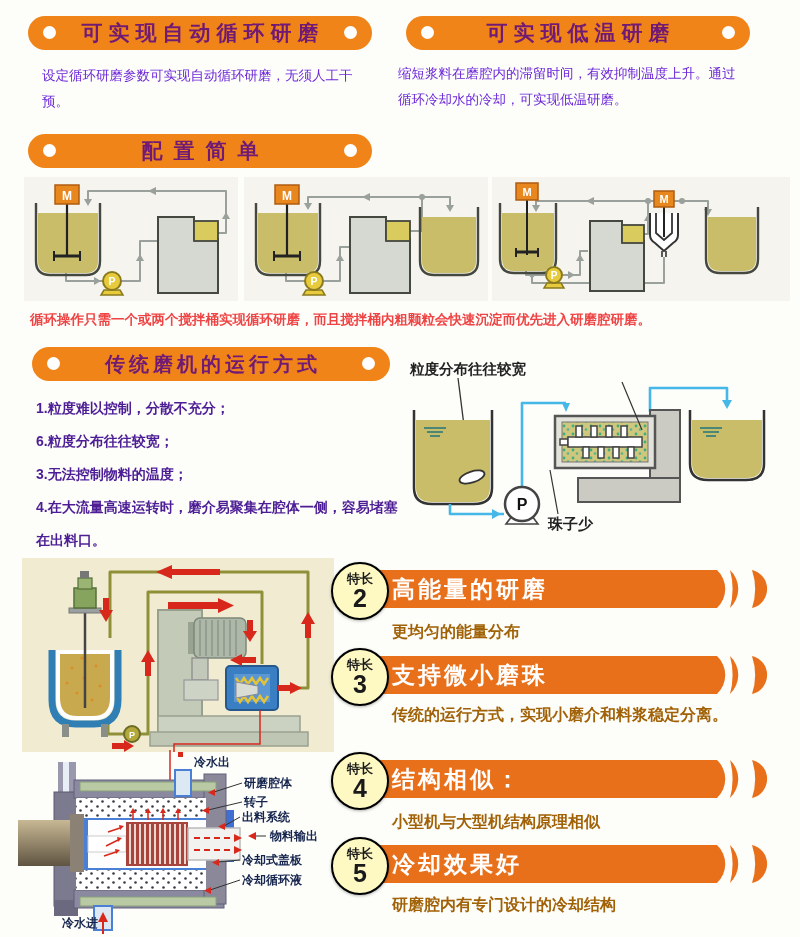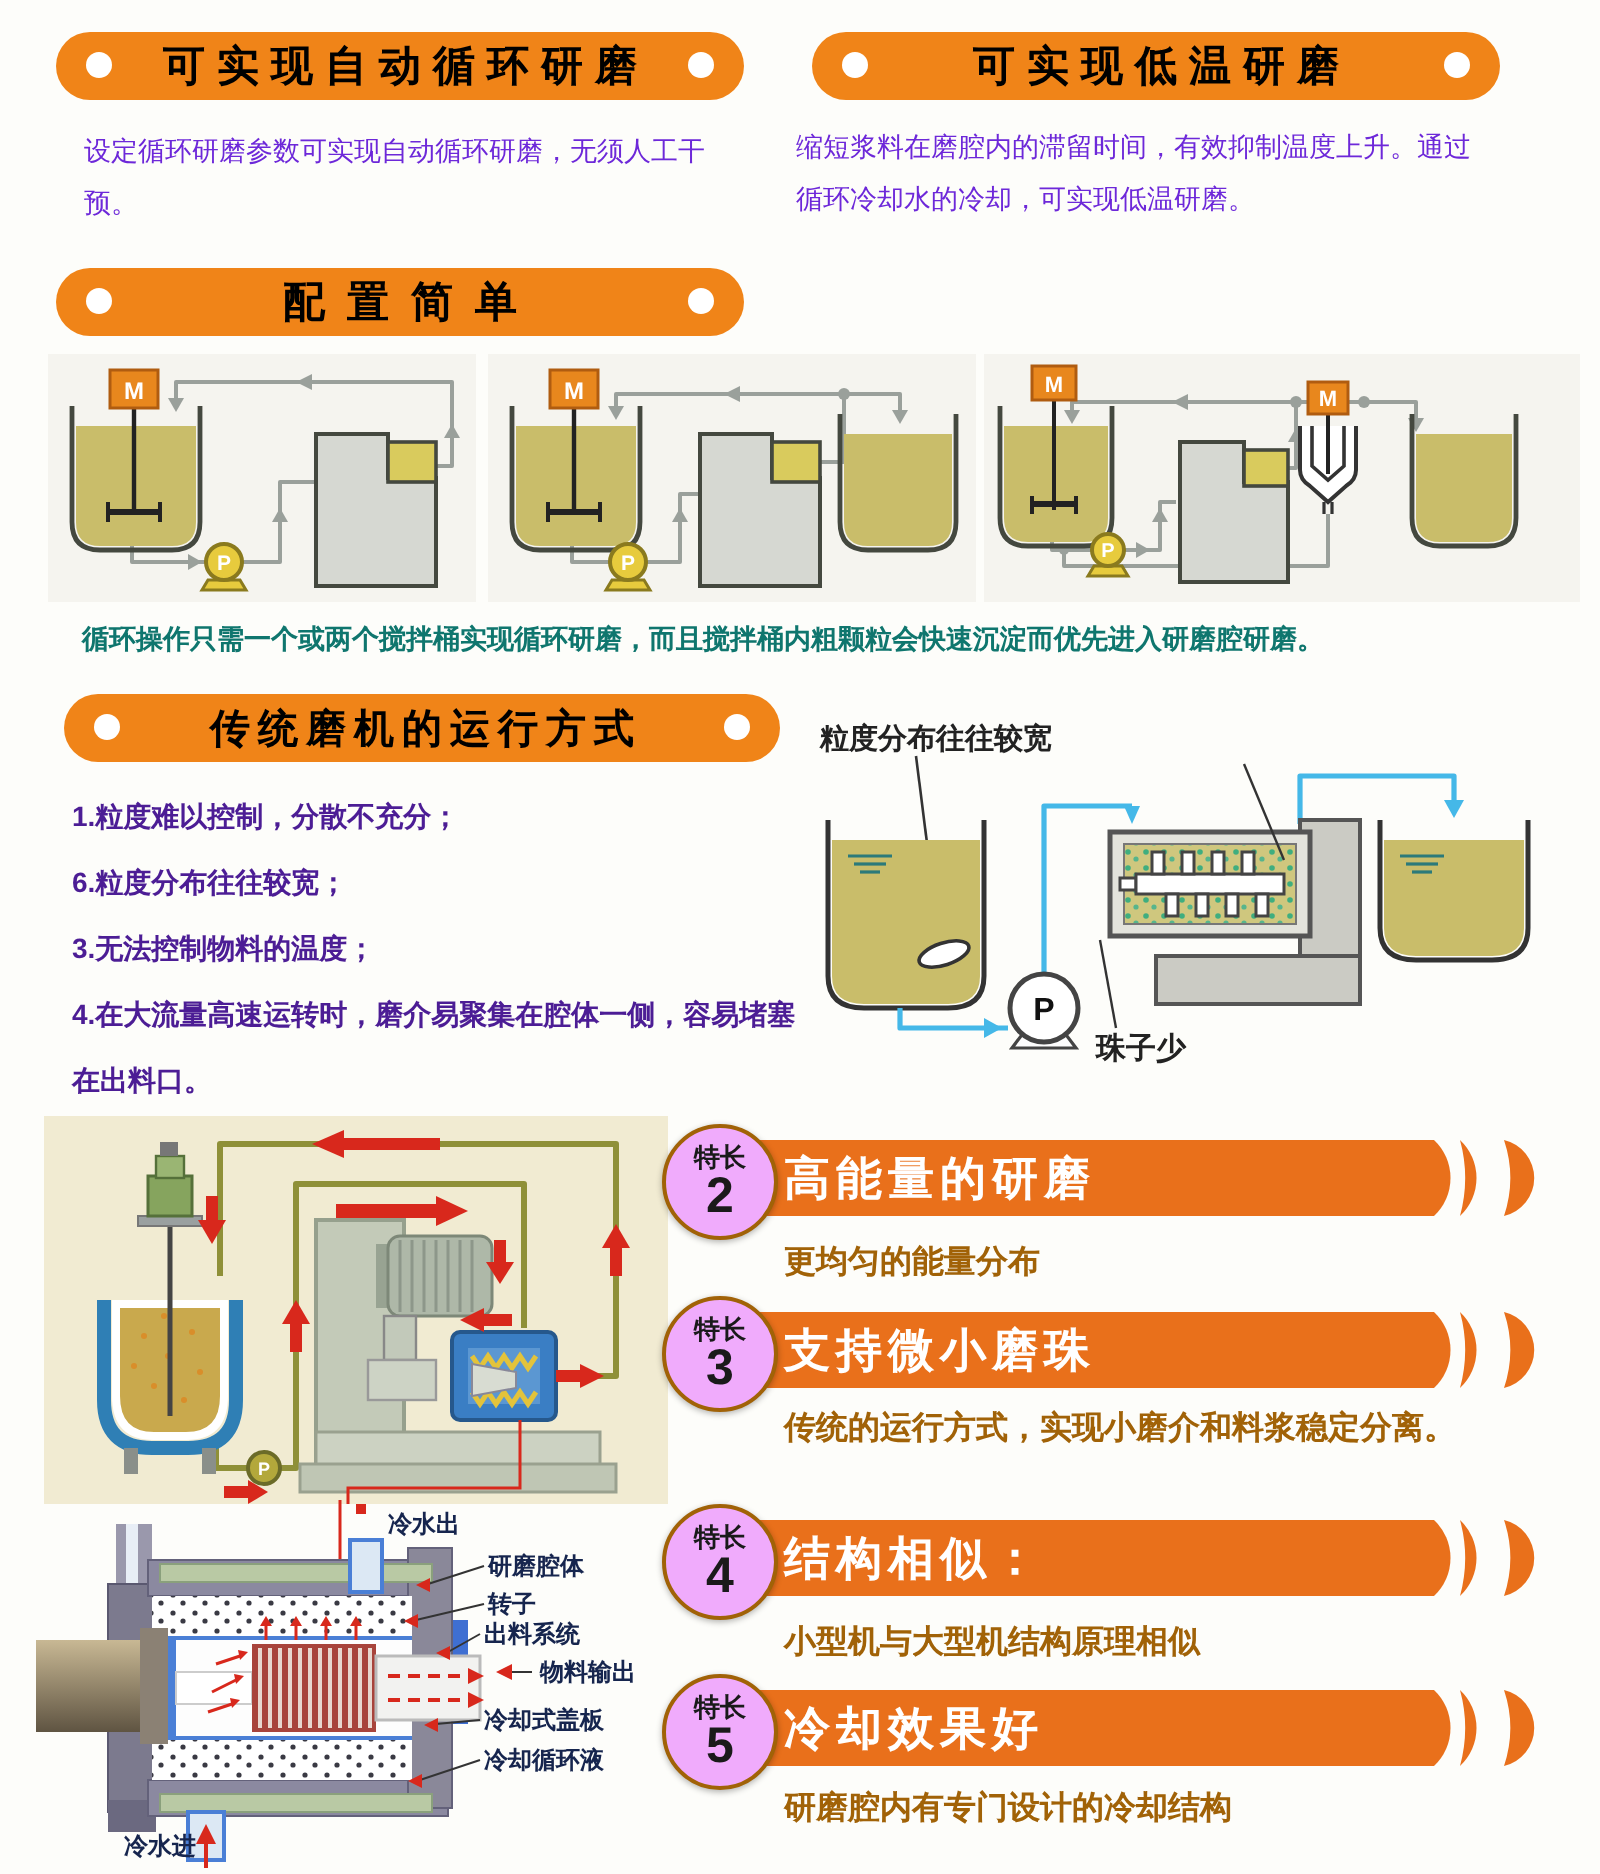--- a/index.html
+++ b/index.html
@@ -4,28 +4,28 @@
 <style>
   html,body{margin:0;padding:0;background:#e9e9e9;}
   .page{position:relative;width:800px;height:937px;margin:0 auto;background:#fdfdfa;
         font-family:"Liberation Sans",sans-serif;overflow:hidden;}
   .abs{position:absolute;}
   
   .pill{position:absolute;height:34px;background:#f08418;border-radius:17px;
         display:flex;align-items:center;justify-content:center;}
   .pill .dot{position:absolute;top:10px;width:13px;height:13px;border-radius:50%;background:#fff;}
   .pill .dot.l{left:15px;} .pill .dot.r{right:15px;}
-  .pill .pill-title{color:#000000;font-weight:bold;font-size:21px;letter-spacing:6px;text-indent:6px;}
+  .pill .pill-title{color:#701a75;font-weight:bold;font-size:21px;letter-spacing:6px;text-indent:6px;}
   .body-text{position:absolute;font-size:13.5px;color:#6d28d9;line-height:1.95;}
   .diagram-box{position:absolute;background:#f5f4ef;}
   .trad-list{position:absolute;font-size:14px;color:#4c1d95;line-height:2.35;font-weight:bold;}
   .trad-label{position:absolute;font-size:14.5px;font-weight:bold;color:#222;}
   
   .badge{position:absolute;left:331px;width:54px;height:54px;border-radius:50%;
-         background:#f0abfc;border:2px solid #a16207;box-shadow:0 1px 3px rgba(0,0,0,.3);
+         background:#fef9c3;border:2px solid #000000;box-shadow:0 1px 3px rgba(0,0,0,.3);
          display:flex;flex-direction:column;align-items:center;justify-content:center;z-index:3;}
   .badge .b-top{font-size:13px;font-weight:bold;color:#1a1a1a;line-height:1;}
   .badge .b-num{font-size:25px;font-weight:bold;color:#1a1a1a;line-height:1;margin-top:1px;}
   .feature-banner{position:absolute;left:356px;width:436px;height:38px;z-index:2;}
   .feature-banner svg{position:absolute;left:0;top:0;}
   .feature-title{position:absolute;left:36px;top:0;height:38px;display:flex;align-items:center;
                  color:#fff;font-weight:bold;font-size:23px;letter-spacing:3px;}
   .feature-desc{position:absolute;left:392px;width:362px;font-size:16px;color:#a16207;
                 line-height:1.55;font-weight:bold;}
 </style>
@@ -156,21 +156,21 @@
     <rect x="162" y="14" width="20" height="16" fill="#e8871d" stroke="#b05c10" stroke-width="1.5"></rect>
     <text x="172" y="26" text-anchor="middle" font-size="11" font-weight="bold" fill="#fff">M</text>
     <path d="M216,40 L216,82 Q216,94 228,94 L252,94 Q264,94 264,82 L264,40 Z" fill="#c9bd6a"></path>
     <path d="M214,30 L214,82 Q214,96 228,96 L252,96 Q266,96 266,82 L266,30" fill="none" stroke="#44483f" stroke-width="2.4"></path>
     <path d="M55,106 L69,106 L72,111 L52,111 Z" fill="#e7cb3d" stroke="#8a7a1e" stroke-width="1.5"></path>
     <circle cx="62" cy="98" r="8" fill="#e7cb3d" stroke="#8a7a1e" stroke-width="2"></circle>
     <text x="62" y="101.5" text-anchor="middle" font-size="10" font-weight="bold" fill="#fff">P</text>
   </svg>
   </div>
 
-  <div class="body-text" style="left:41px;top:307px;width:758px;font-weight:bold;color:#0f766e;">循环操作只需一个或两个搅拌桶实现循环研磨，而且搅拌桶内粗颗粒会快速沉淀而优先进入研磨腔研磨。</div>
+  <div class="body-text" style="left:30px;top:307px;width:758px;font-weight:bold;color:#ef4444;">循环操作只需一个或两个搅拌桶实现循环研磨，而且搅拌桶内粗颗粒会快速沉淀而优先进入研磨腔研磨。</div>
 
   <div class="pill" style="left:32px;top:347px;width:358px;">
     <span class="dot l"></span>
     <span class="pill-title" style="font-size:20px;letter-spacing:4px;text-indent:4px;">传统磨机的运行方式</span>
     <span class="dot r"></span>
   </div>
   <div class="trad-label" style="left:410px;top:360px;">粒度分布往往较宽</div>
 
   <div class="trad-list" style="left:36px;top:392px;width:370px;">
     <div>1.粒度难以控制，分散不充分；</div>

